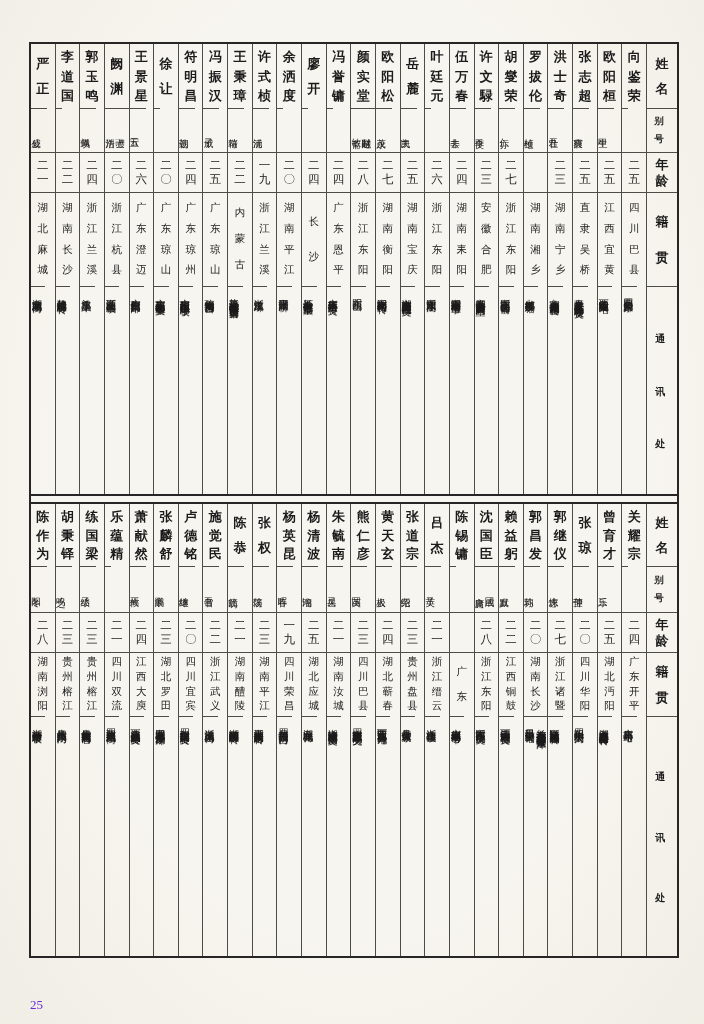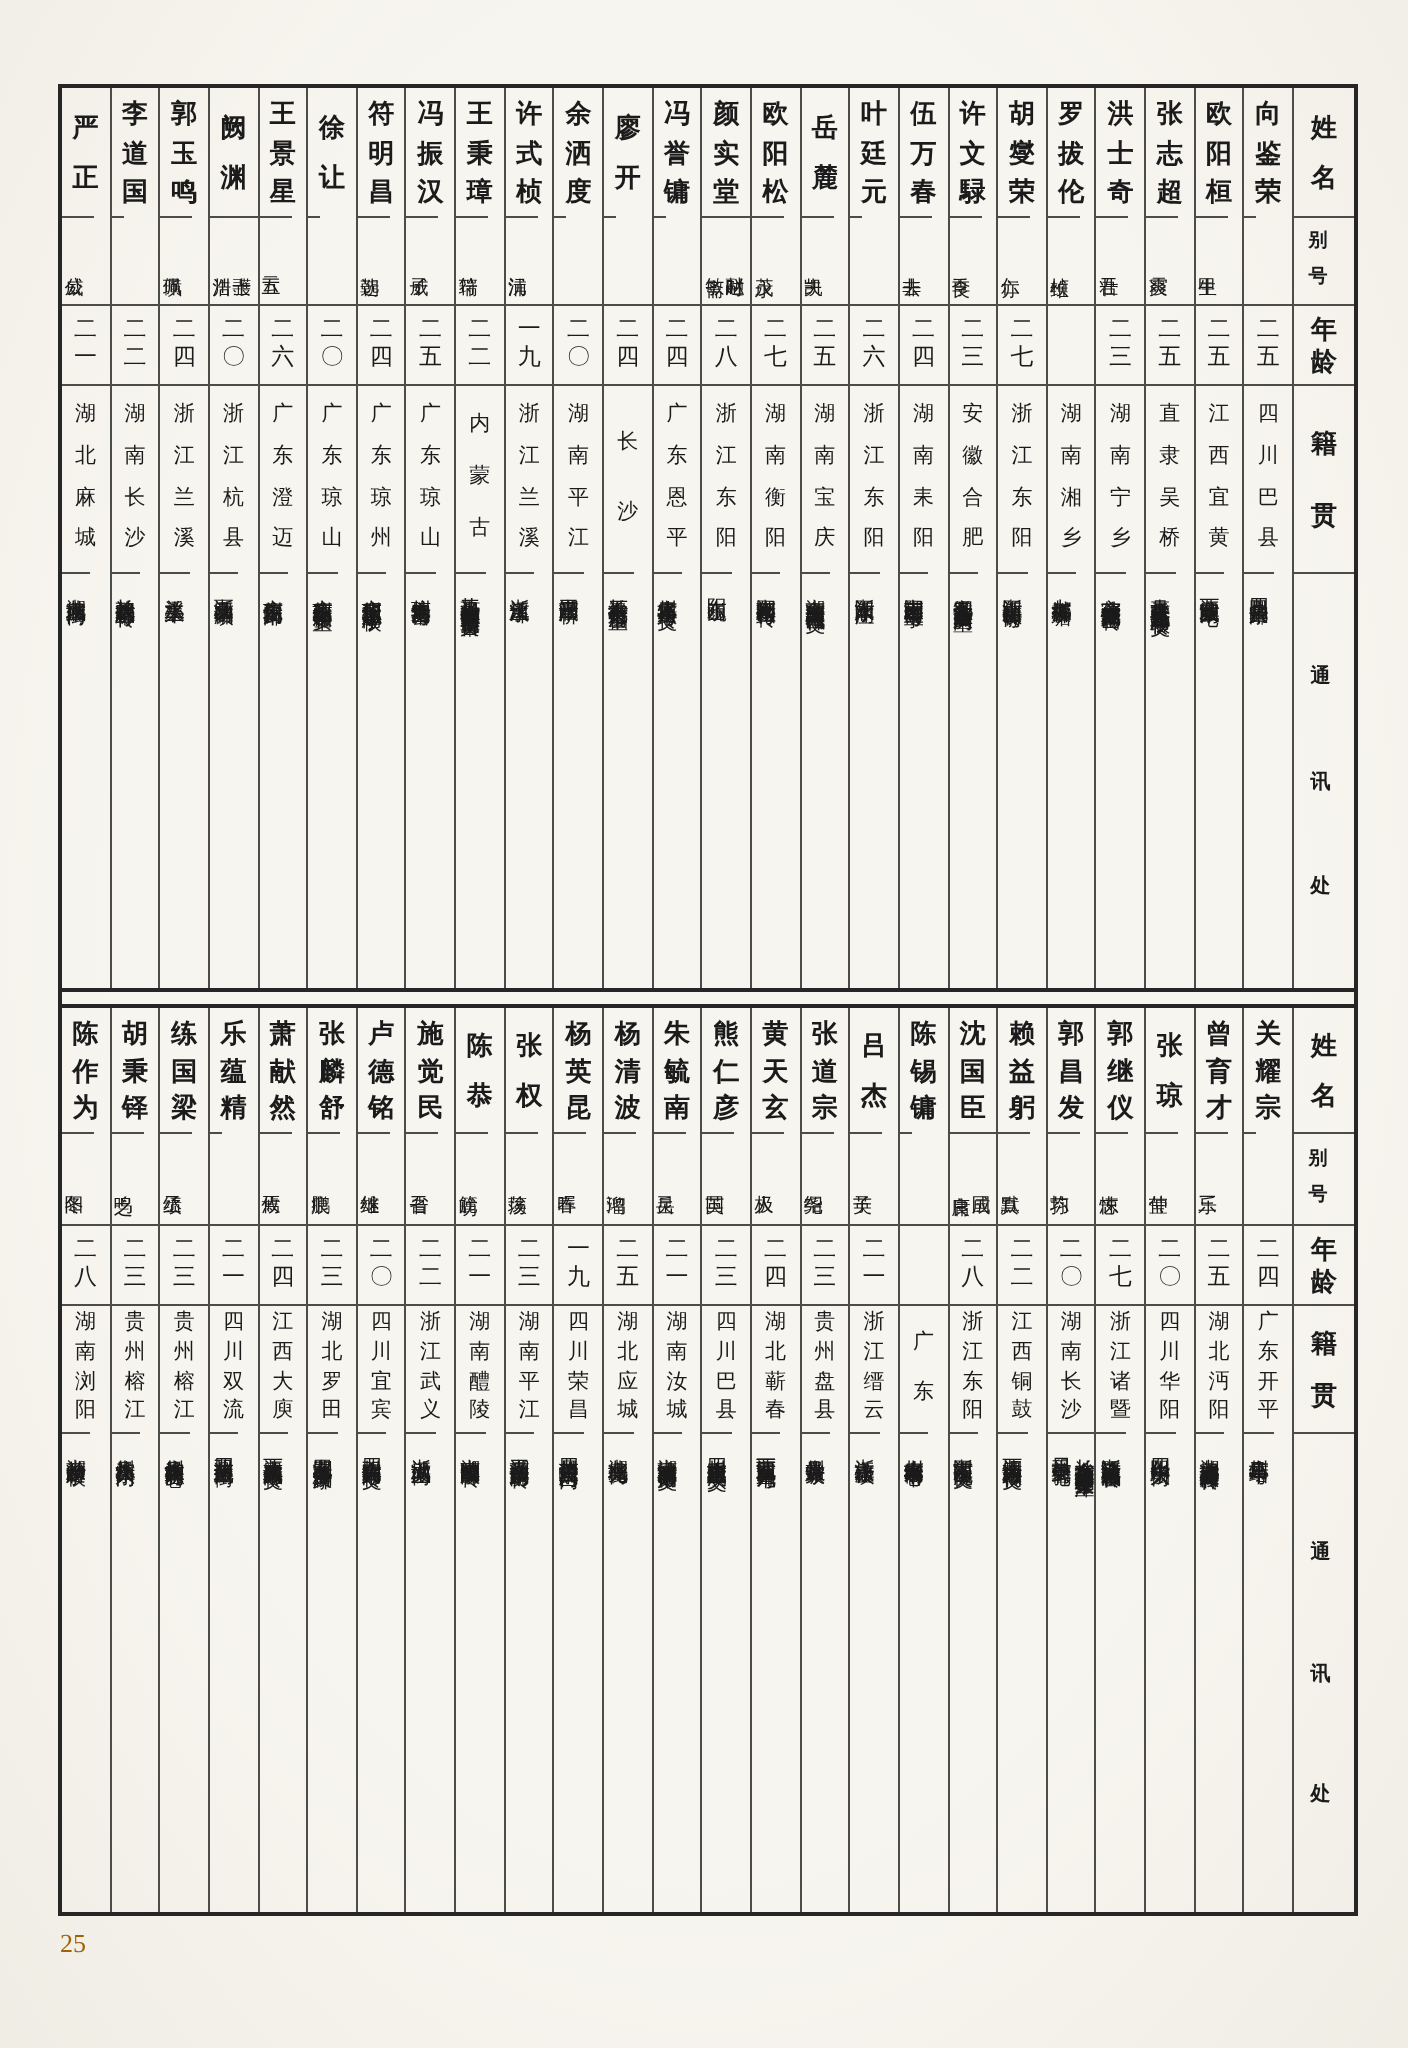--- a/index.html
+++ b/index.html
@@ -34,21 +34,21 @@
   .stack{display:flex;flex-direction:column;justify-content:space-evenly;align-items:center;}
   .stack span{line-height:1;display:block;}
   .cell.name{font-size:13px;font-weight:600;letter-spacing:0;}
   .cell.native{font-size:10.5px;}
   .cell.age{justify-content:center;gap:3px;font-size:11.5px;font-weight:500;}
   .header-col .cell{font-size:13px;font-weight:600;}
   
   .vtext{writing-mode:vertical-rl;text-orientation:upright;white-space:pre-line;}
   .cell.alias{font-size:9.5px;line-height:10px;text-align:center;padding-right:6px;}
   .cell.address{font-size:10px;line-height:11.5px;letter-spacing:0.5px;text-align:start;padding:4px 3px 2px 0;}
-  .page-number{position:absolute;left:30px;top:964px;font-size:13px;color:#a16207;}
+  .page-number{position:absolute;left:30px;top:997px;font-size:13px;color:#6d28d9;}
 </style>
 </head>
 <body>
 
 <div class="frame">
   <div class="vtable t1">
       <div class="col header-col">
         <div class="cell name stack">
           <span>姓</span>
           <span>名</span>

